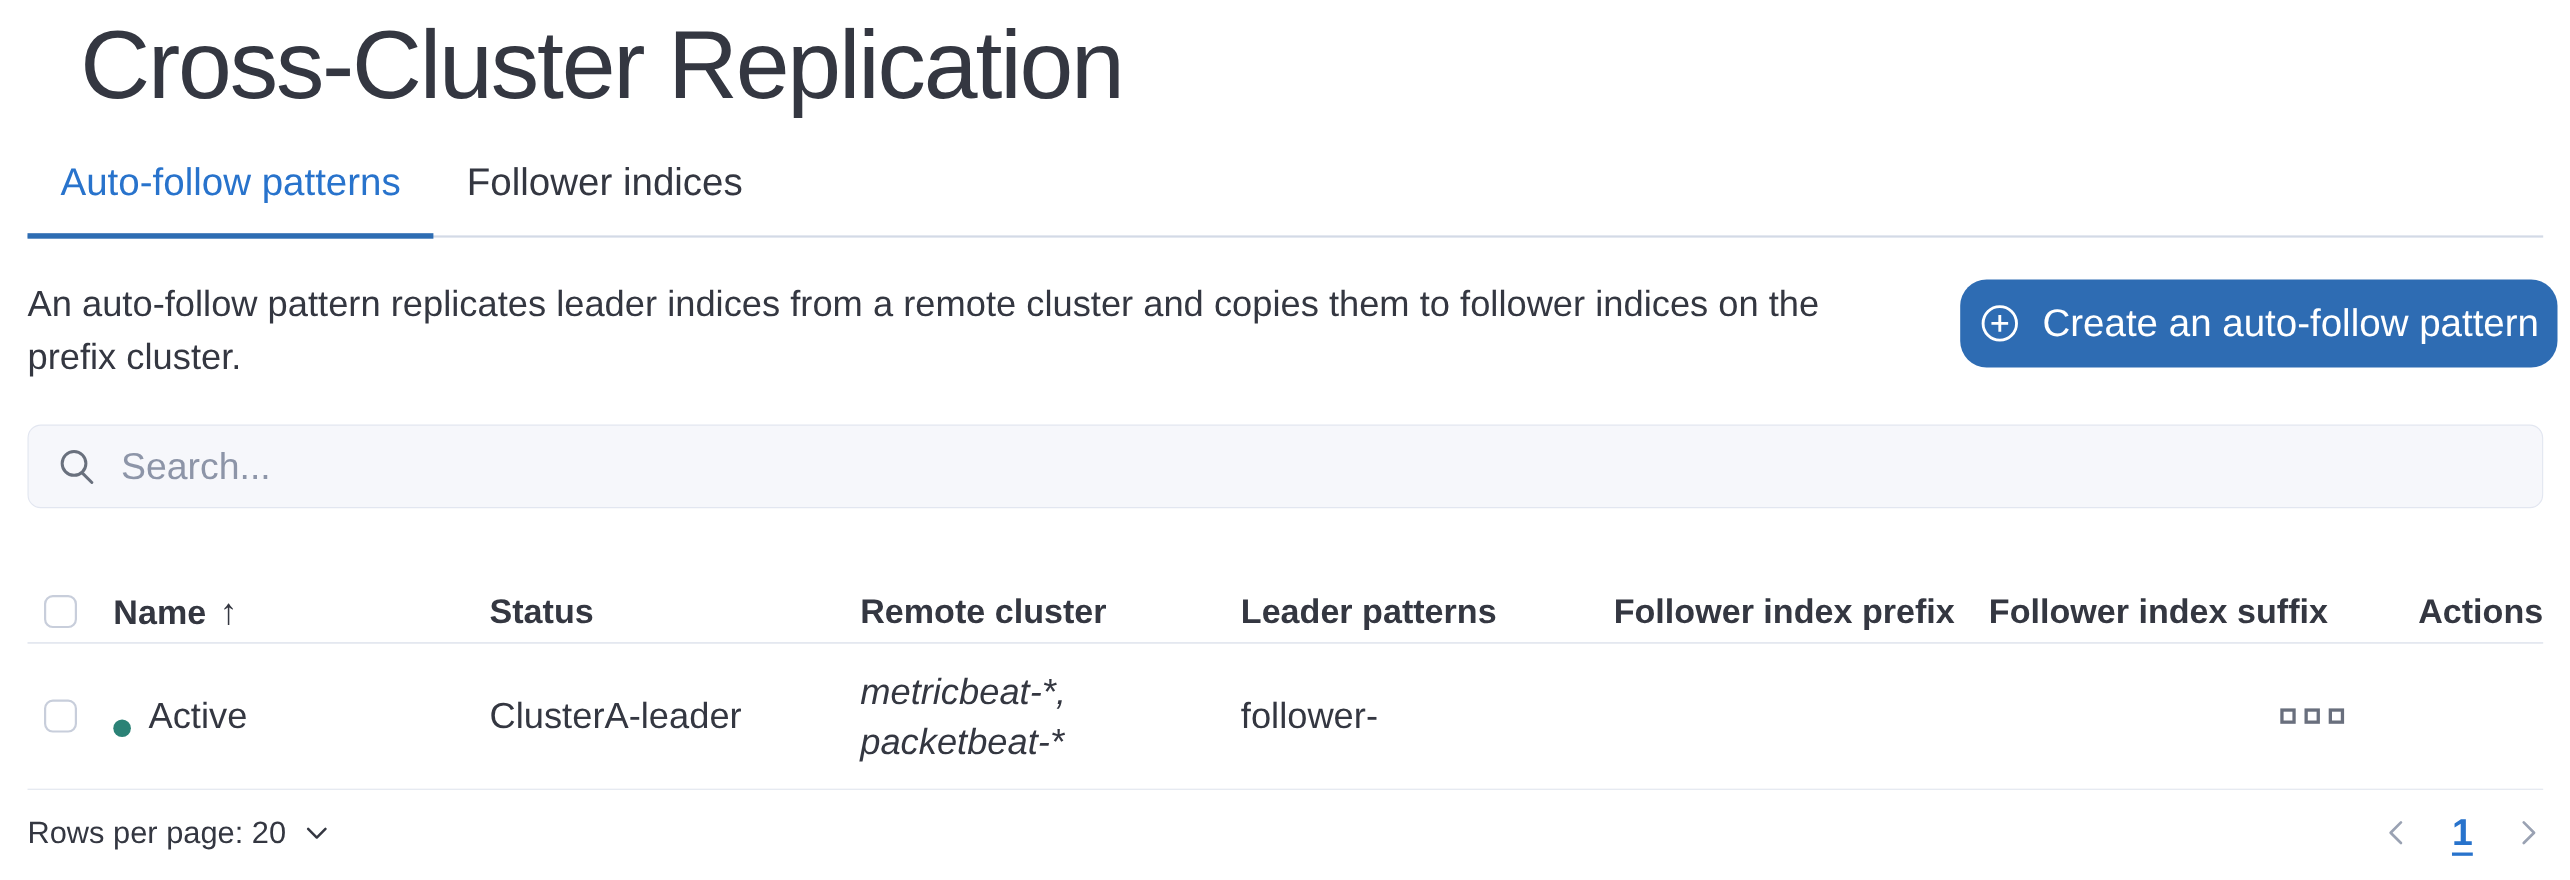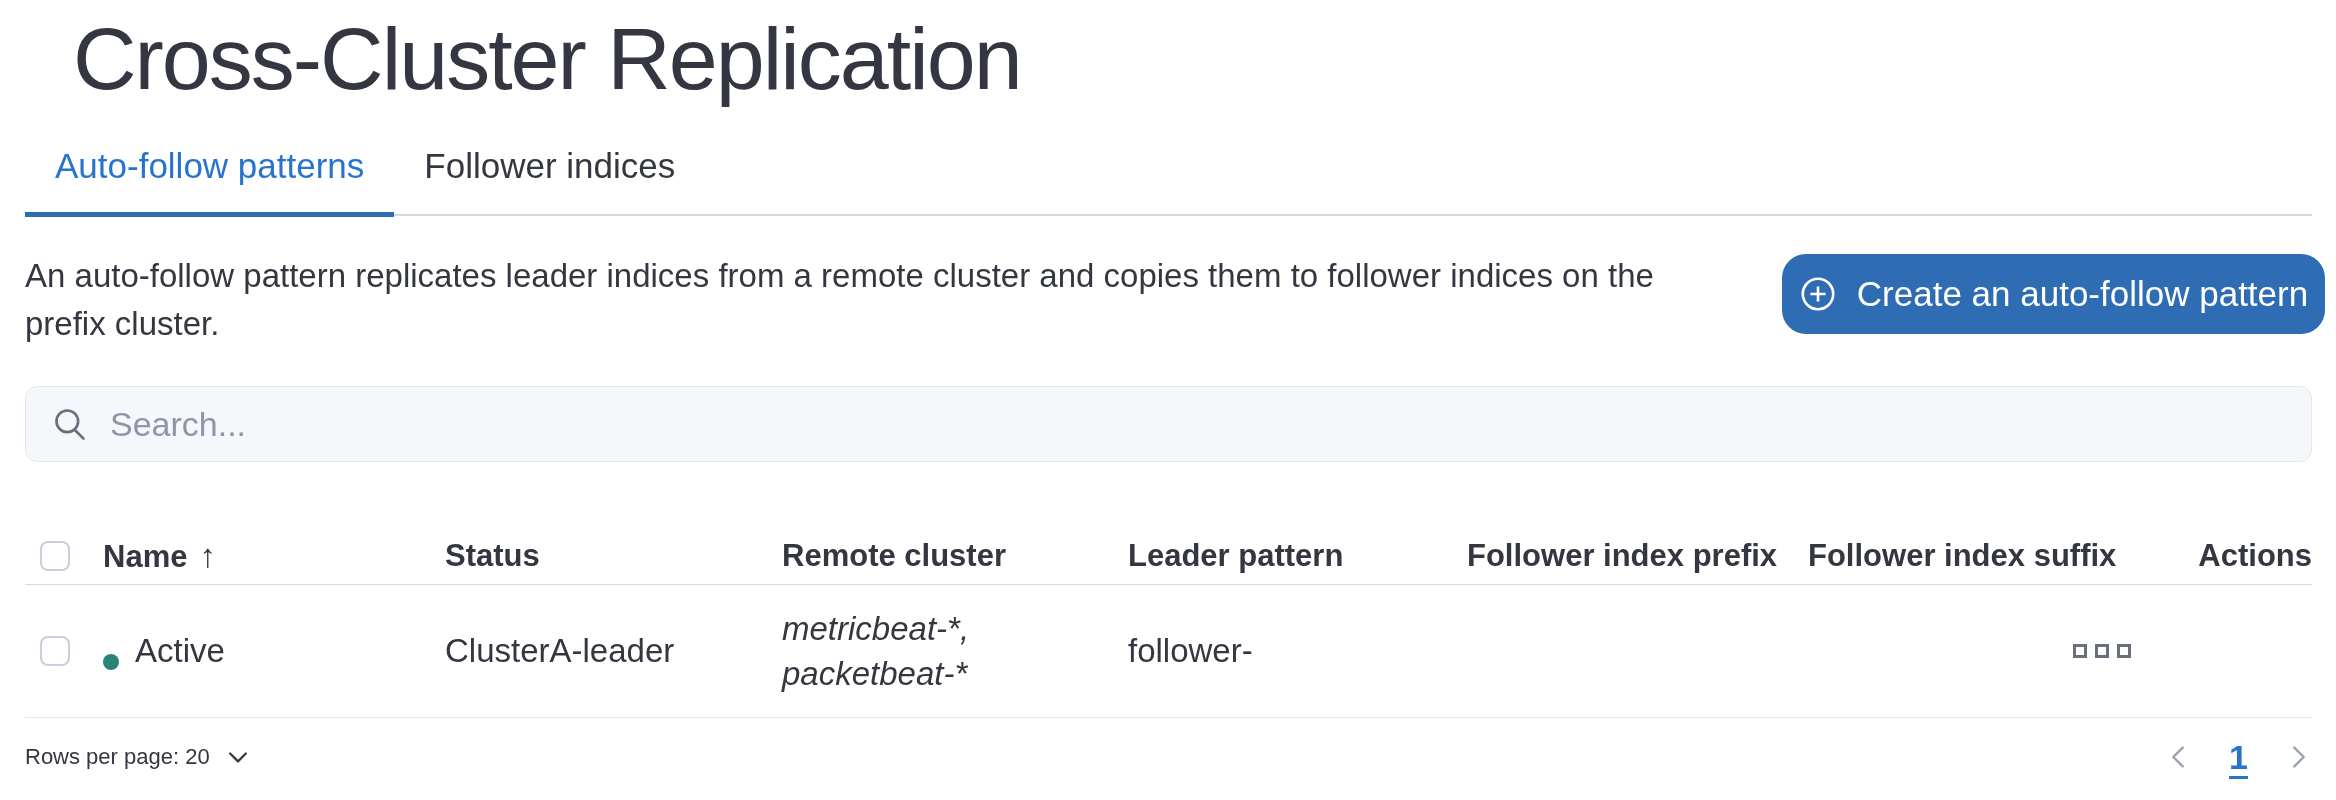--- a/index.html
+++ b/index.html
@@ -65,21 +65,21 @@
 
   .two-line { line-height:45px; }
   .two-line span { display:block;font-style:italic; }
 
   .boxes-icon { display:flex; gap:8px; padding-right:14px; cursor:pointer; }
   .boxes-icon i { width:14px; height:14px; border:3px solid #696f7d; display:block; }
 
   
   .footer { position:absolute; left:25px; right:22px; top:726px; height:62px;
     display:flex; align-items:center; justify-content:space-between; }
-  .rows-per-page { display:flex; align-items:center; gap:14px; font-size:22px;
+  .rows-per-page { display:flex; align-items:center; gap:14px; font-size:28px;
     color:#343741; background:none; border:none; font-family:inherit; cursor:pointer; }
   .rows-per-page svg { width:28px; height:28px; }
   .pagination { display:flex; align-items:center; gap:36px; }
   .page-chevron { background:none; border:none; cursor:pointer; display:flex;
     align-items:center; }
   .page-chevron svg { width:30px; height:30px; }
   .page-num { font-size:34px; font-weight:700; color:#2873cc;
     text-decoration:underline; text-decoration-thickness:3px; text-underline-offset:7px;
     cursor:pointer; }
 </style>
@@ -118,21 +118,21 @@
 <div class="thead grid">
   <div class="cell">
     <div class="checkbox" role="checkbox" aria-checked="false"></div>
   </div>
   <div class="cell">
     <span>Name</span>
     <span class="sort-arrow">↑</span>
   </div>
   <div class="cell">Status</div>
   <div class="cell">Remote cluster</div>
-  <div class="cell">Leader pattern</div>
+  <div class="cell">Leader patterns</div>
   <div class="cell">Follower index prefix</div>
   <div class="cell">Follower index suffix</div>
   <div class="cell right">Actions</div>
 </div>
 
 <div class="trow grid">
   <div class="cell">
     <div class="checkbox" role="checkbox" aria-checked="false"></div>
   </div>
   <div class="cell">

